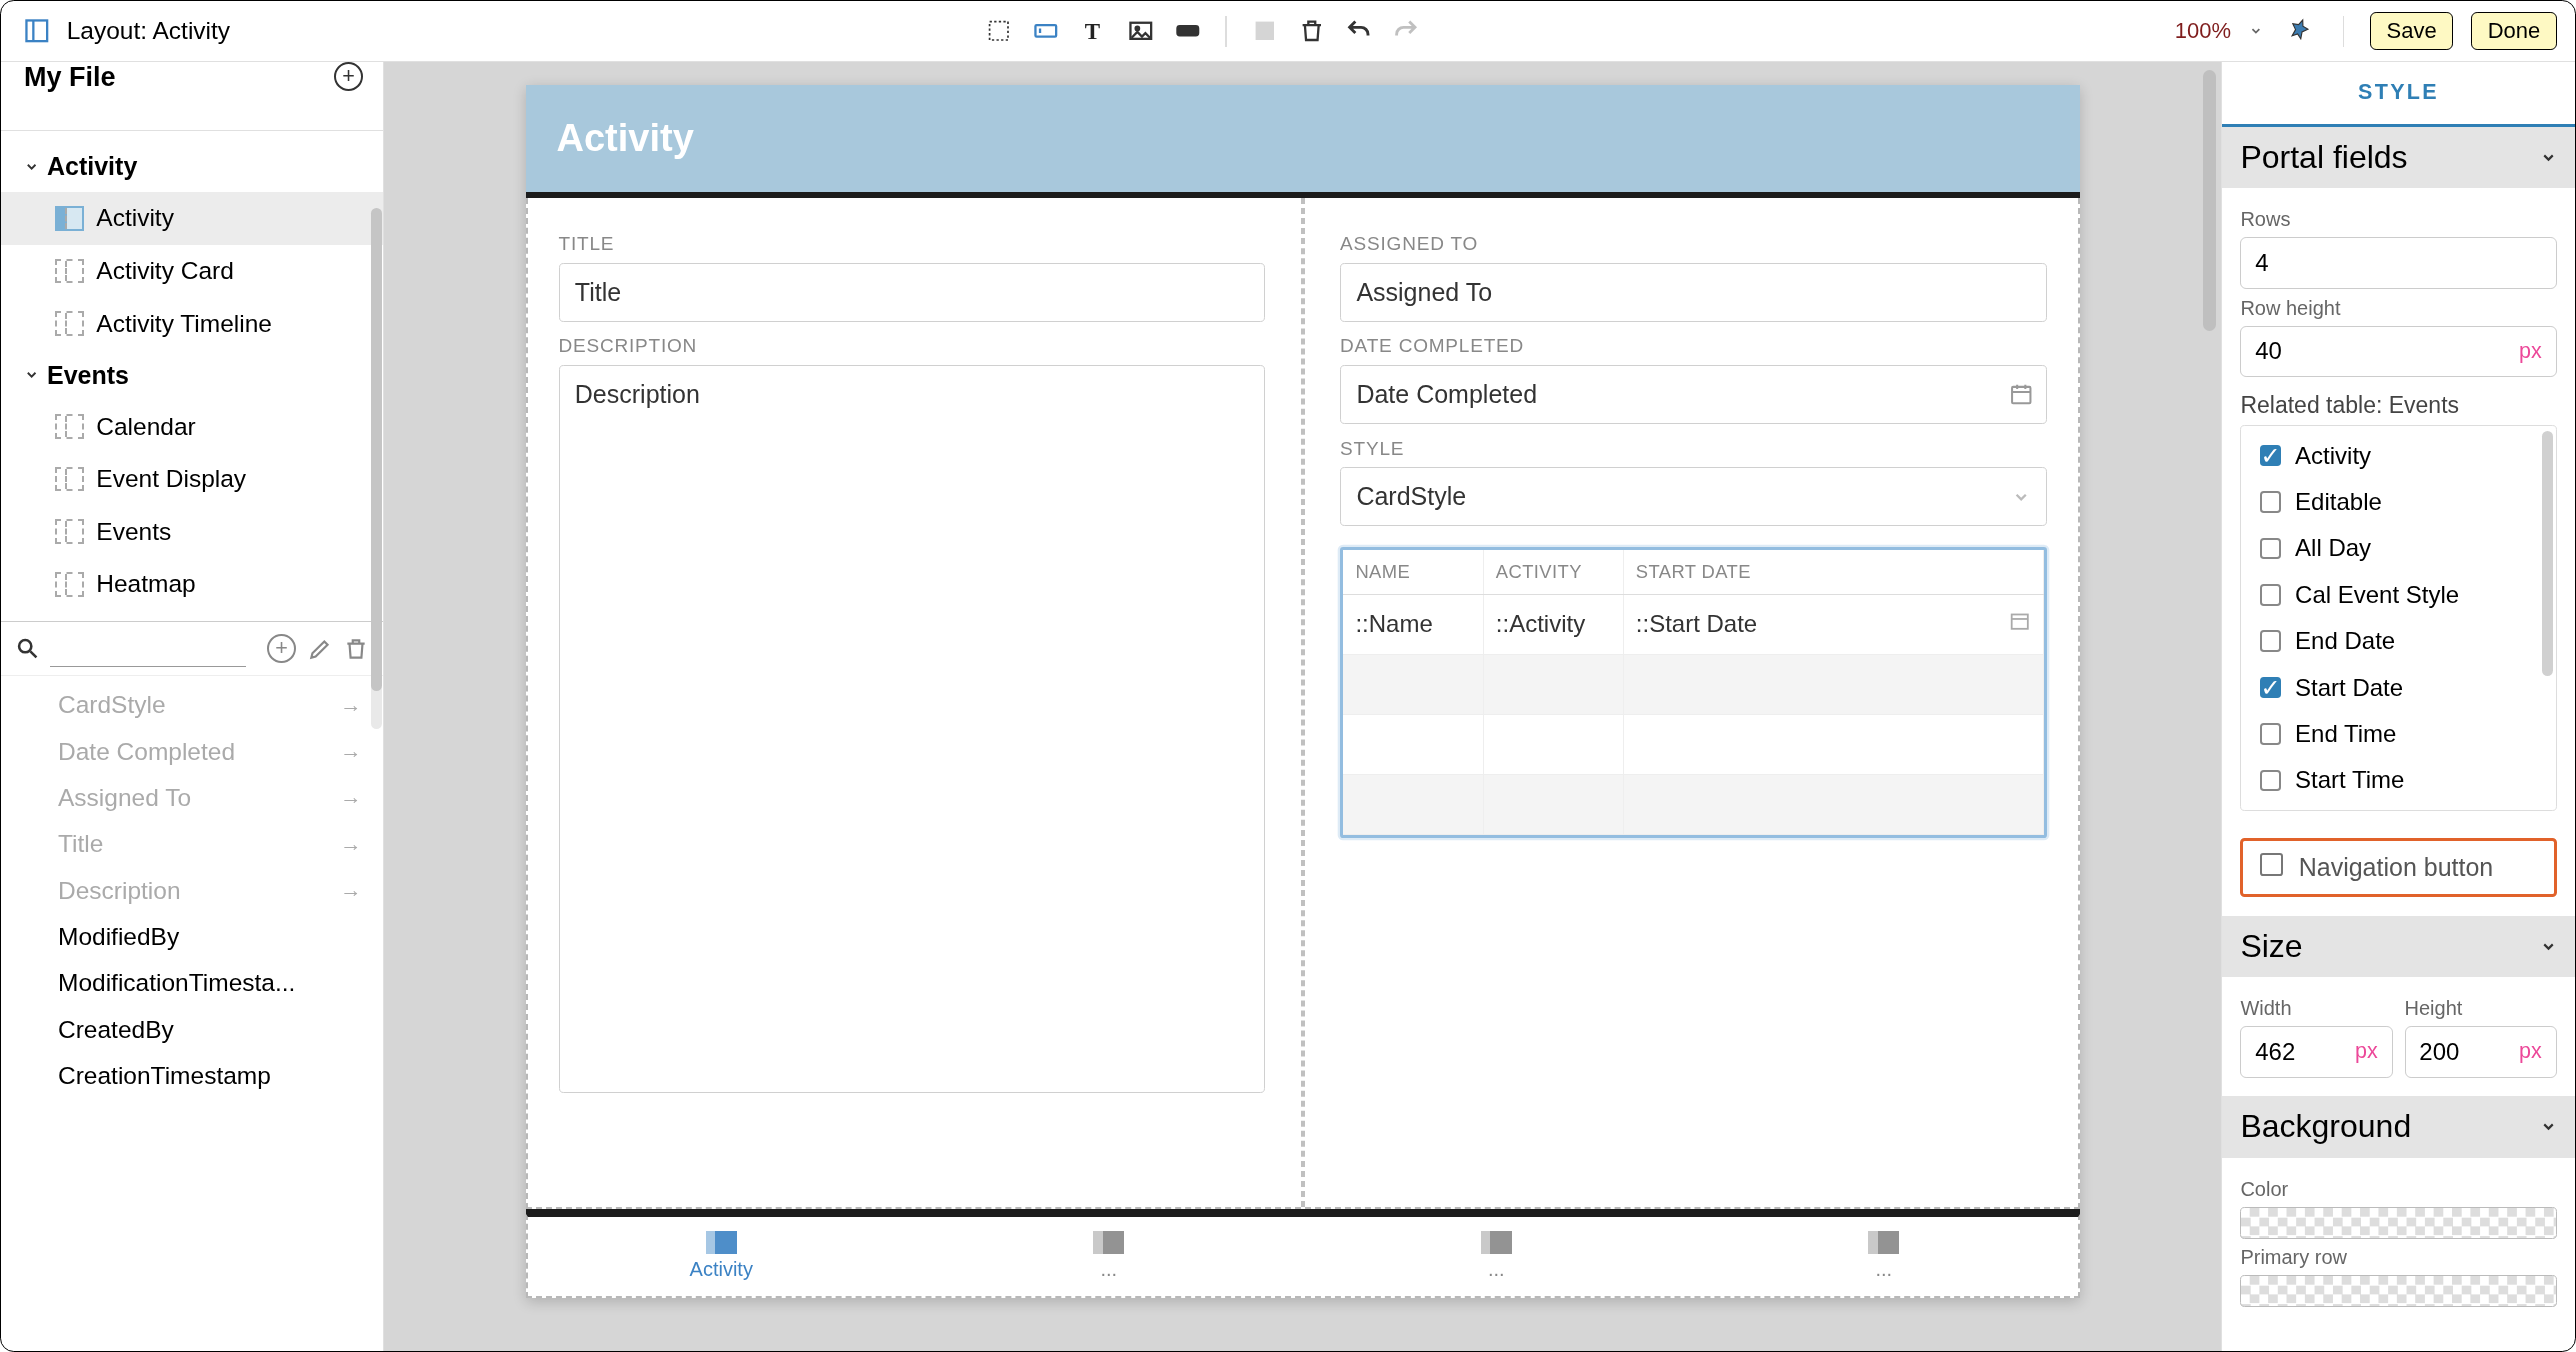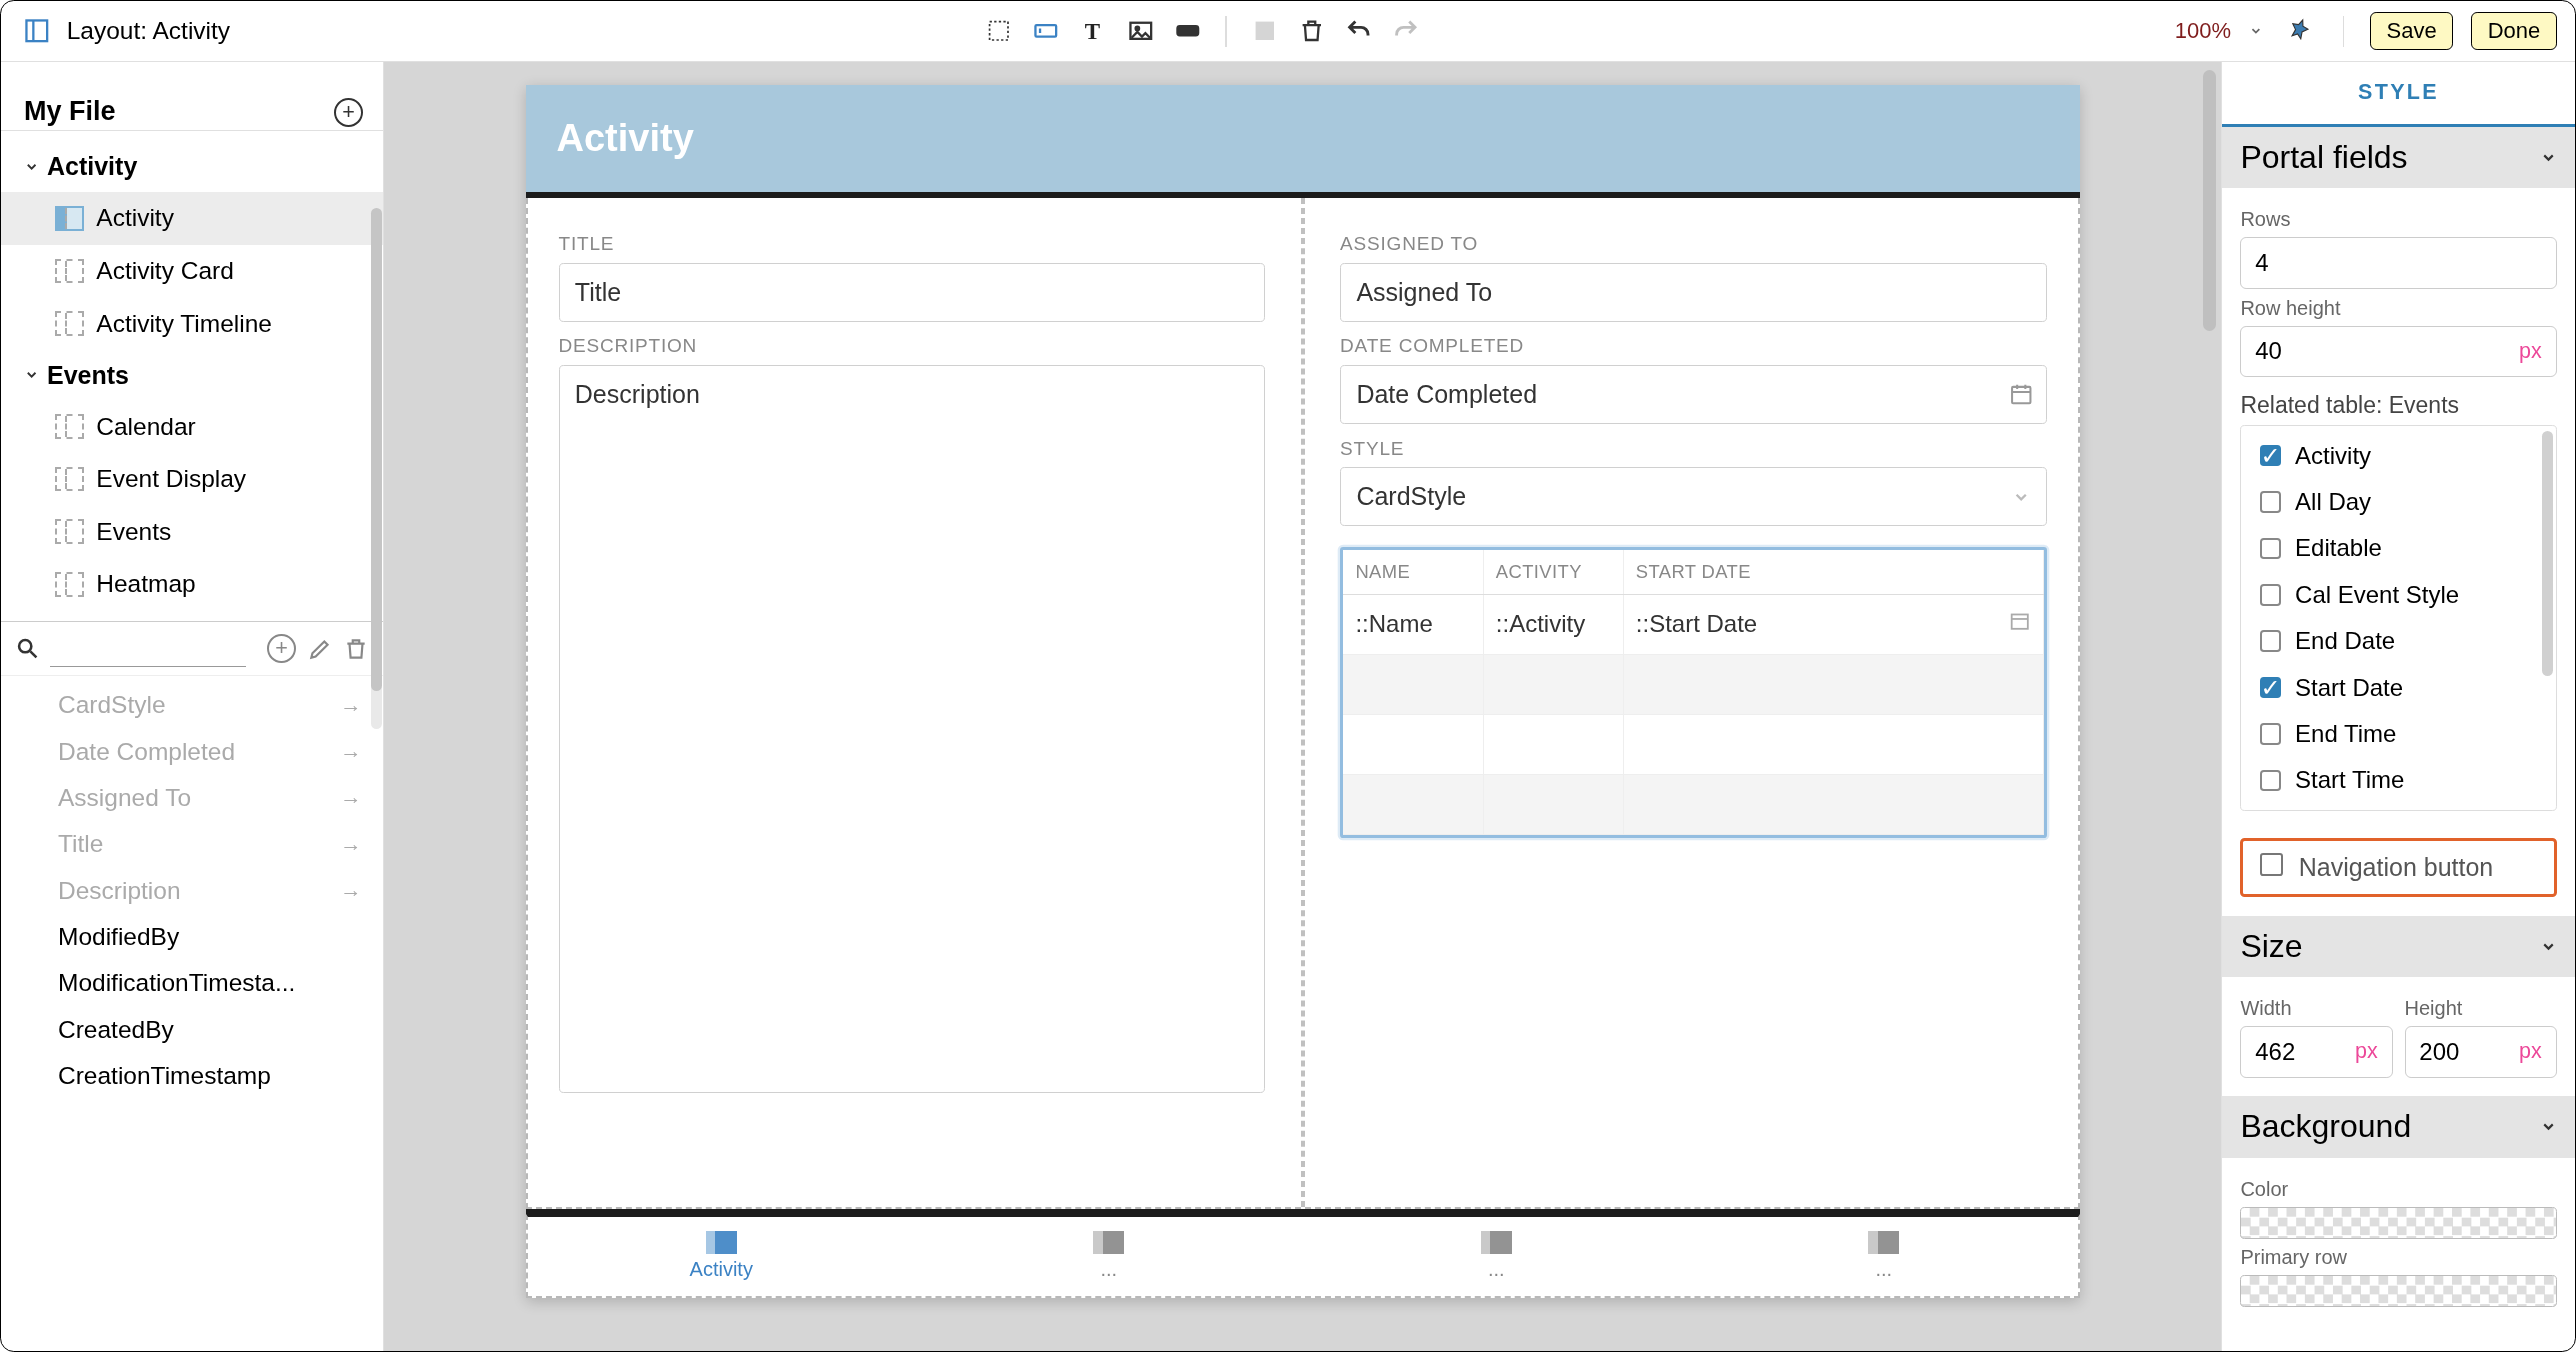--- a/index.html
+++ b/index.html
@@ -17,21 +17,21 @@
 .zoom-label { font-size: 22px; color: #7f1d1d; font-weight: 500; }
 .btn { border: 1.5px solid #000; border-radius: 6.1px; padding: 4.6px 15.3px; font-size: 22px; font-weight: 400; background: #fef9c3; cursor: pointer; }
 
 
 .cols { flex: 1; display: flex; overflow: hidden; }
 
 
 .sidebar { width: 383px; border-right: 1.5px solid #e0e0e0; display: flex; flex-direction: column; position: relative; }
 .sidebar-scroll-track { position: absolute; right: 1.5px; top: 146px; width: 10.7px; height: 521px; background: #e9e9e9; border-radius: 6.1px; }
 .sidebar-scroll-thumb { position: absolute; width: 10.7px; background: #c5c5c5; border-radius: 6.1px; }
-.file-header { height: 69px; display: flex; align-items: flex-end; justify-content: space-between; padding: 0 20px 3px 23px; border-bottom: 1.5px solid #e0e0e0; gap: 44px; }
+.file-header { height: 69px; display: flex; align-items: flex-start; justify-content: space-between; padding: 0 20px 3px 23px; border-bottom: 1.5px solid #e0e0e0; gap: 44px; }
 .file-title { font-size: 27px; font-weight: 600; }
 .add-circle { width: 29px; height: 29px; border: 2.3px solid #333; border-radius: 50%; display: flex; align-items: center; justify-content: center; font-size: 21.5px; color: #333; cursor: pointer; line-height: 1; }
 
 .tree { padding: 10.7px 0; overflow-y: auto; }
 .tree-group-header { display: flex; align-items: center; gap: 7.7px; padding: 10.7px 23px; font-weight: 600; font-size: 25px; cursor: pointer; }
 .chev { width: 15.3px; height: 15.3px; }
 .tree-item { display: flex; align-items: center; gap: 12.3px; padding: 12.3px 23px 12.3px 54px; font-size: 24.5px; cursor: pointer; }
 .tree-item.selected { background: #ececec; }
 .layout-ico { width: 29px; height: 24.5px; border: 2.3px dashed #aaa; position: relative; flex-shrink: 0; }
 .layout-ico.solid { border-style: solid; border-color: #7ab0d5; background: #d7e8f2; }
@@ -426,25 +426,25 @@
           </div>
         <div class="insp-label" style="font-size:23px;color:#444;margin-top:15.3px;">Related table: Events</div>
         <div class="check-list">
           <div class="check-scroll"></div>
           <div class="check-row">
               <span class="chk checked">✓</span>
               <span>Activity</span>
             </div>
           <div class="check-row">
               <span class="chk"></span>
+              <span>Editable</span>
+            </div>
+          <div class="check-row">
+              <span class="chk"></span>
               <span>All Day</span>
-            </div>
-          <div class="check-row">
-              <span class="chk"></span>
-              <span>Editable</span>
             </div>
           <div class="check-row">
               <span class="chk"></span>
               <span>Cal Event Style</span>
             </div>
           <div class="check-row">
               <span class="chk"></span>
               <span>End Date</span>
             </div>
           <div class="check-row">

